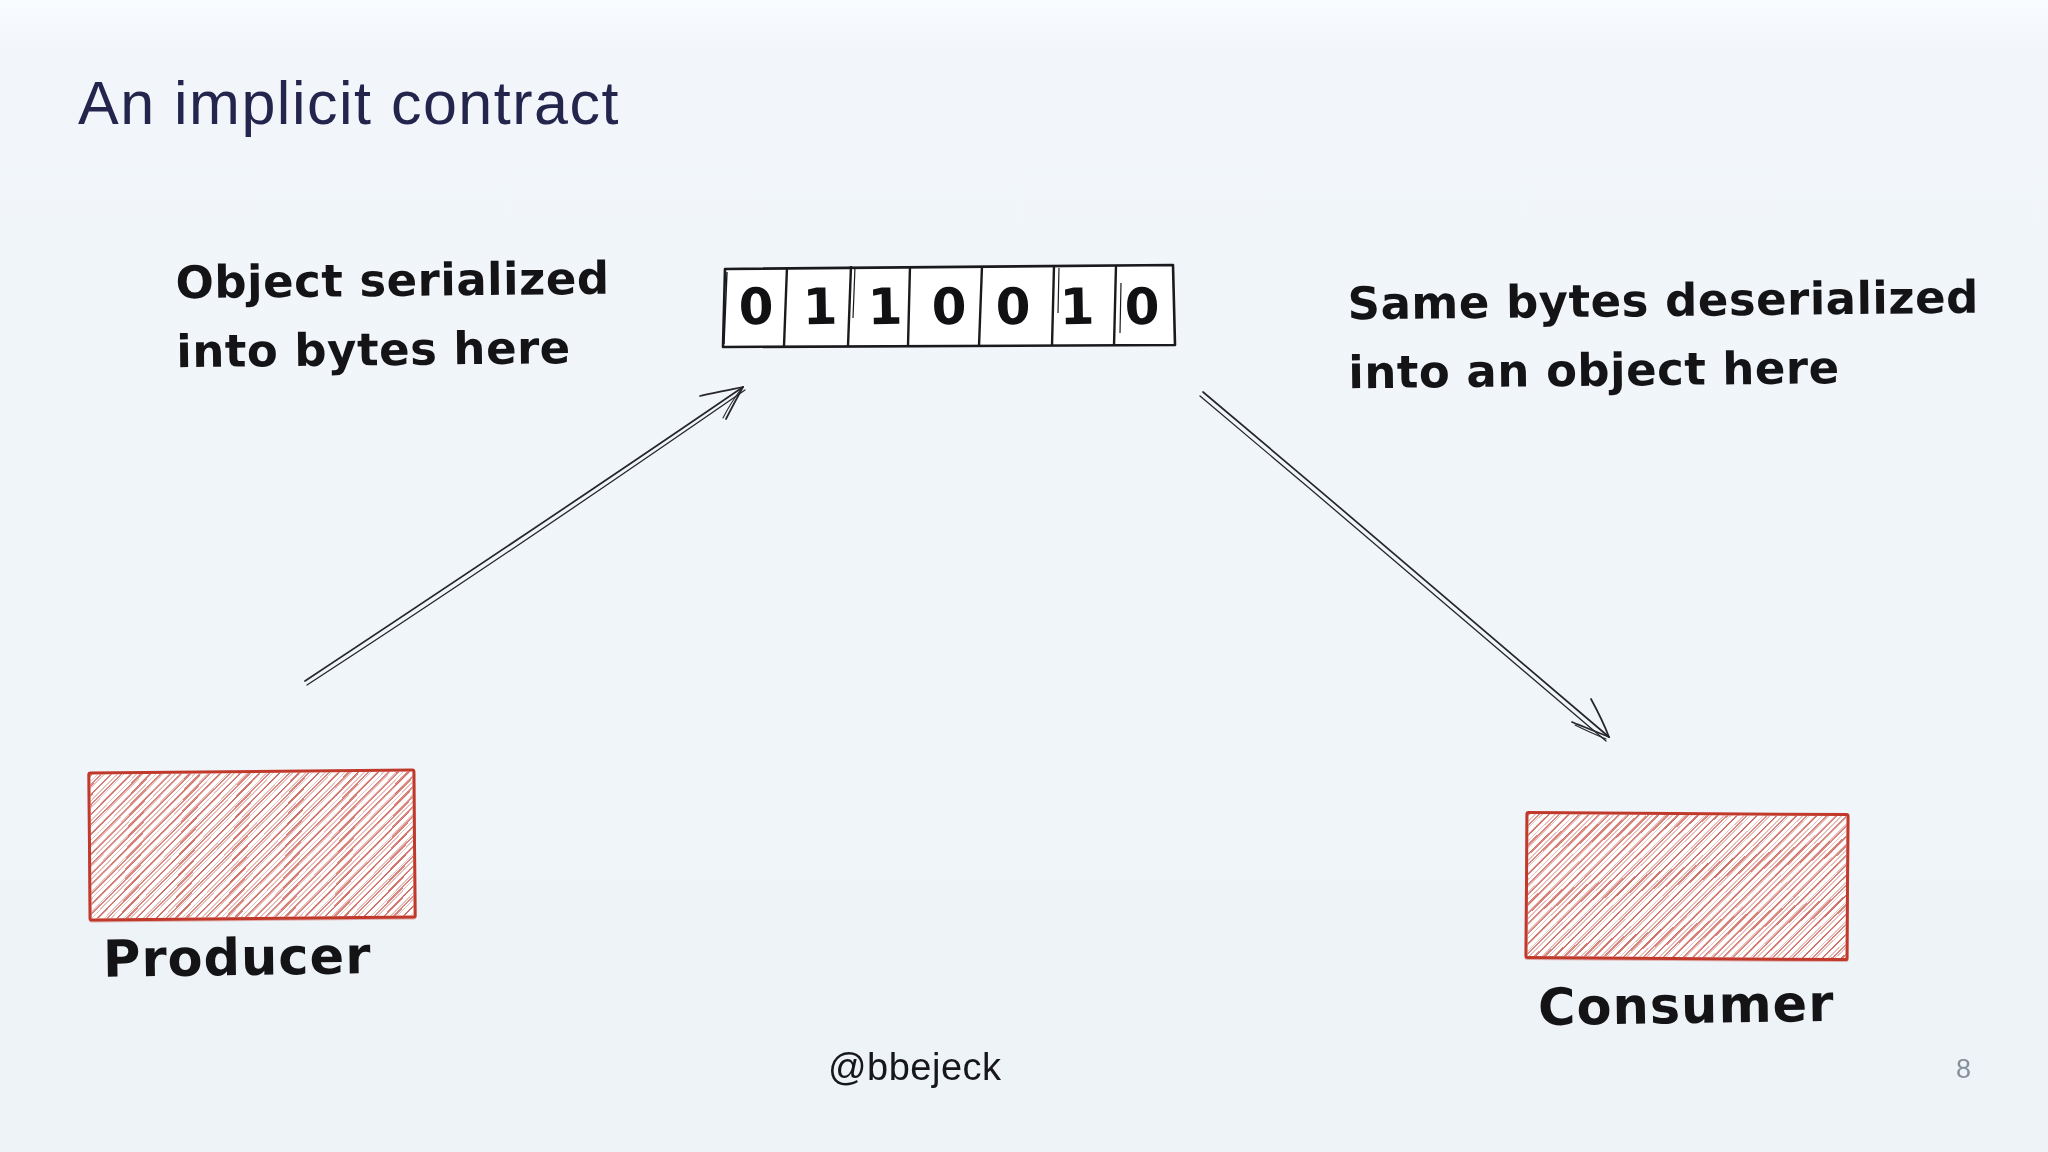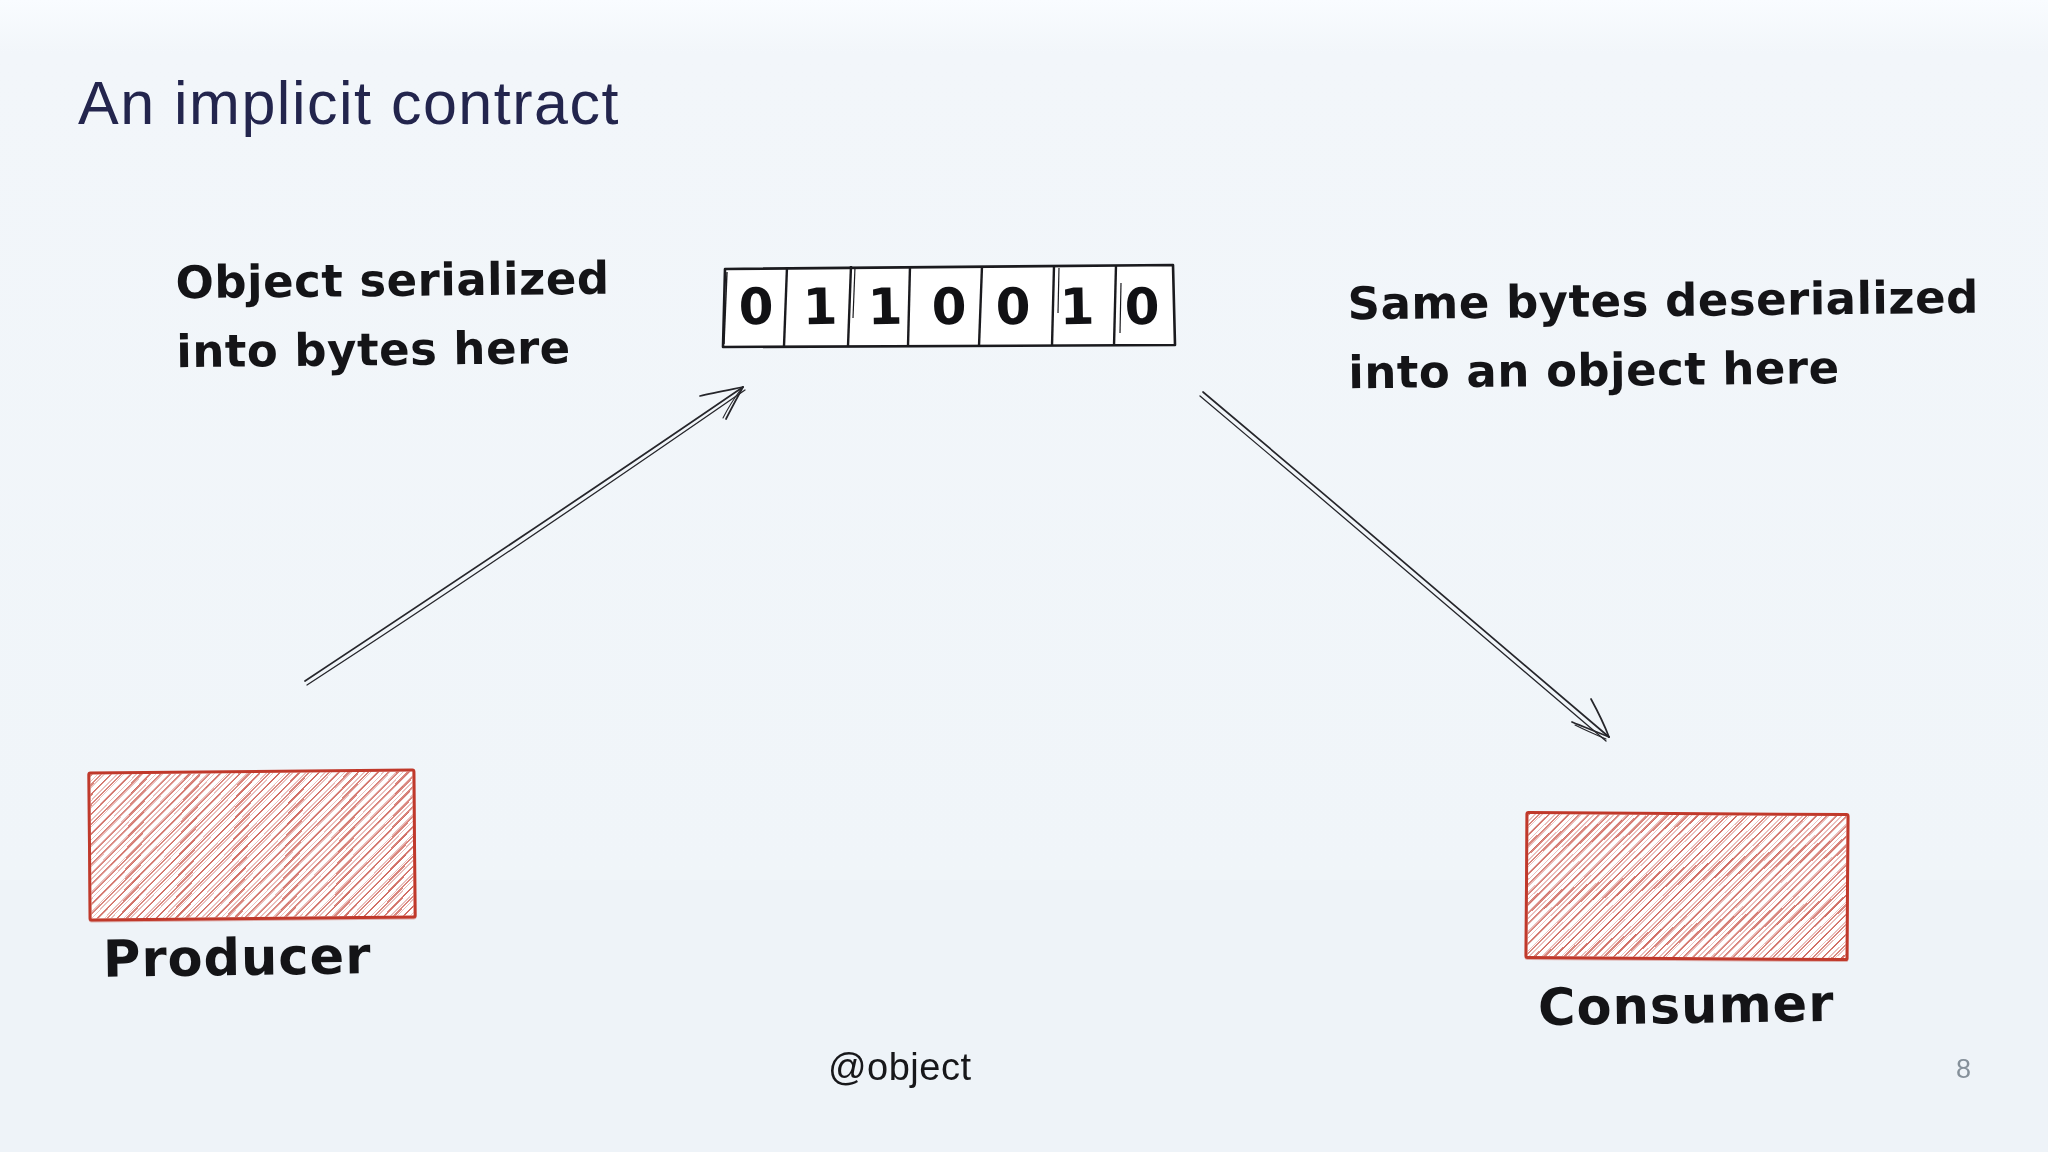--- a/index.html
+++ b/index.html
@@ -125,16 +125,16 @@
       <path d="M1606,739 C1594,734 1583,729 1575,725" stroke-width="1.1"></path>
     </g>
   </svg>
 
   <div class="hatch-rect producer-rect"></div>
   <div class="node-label producer-label hand">Producer</div>
 
   <div class="hatch-rect consumer-rect"></div>
   <div class="node-label consumer-label hand">Consumer</div>
 
-  <div class="footer-handle">@object</div>
+  <div class="footer-handle">@bbejeck</div>
   <div class="page-number">8</div>
 
 </div>
 
 </body></html>

